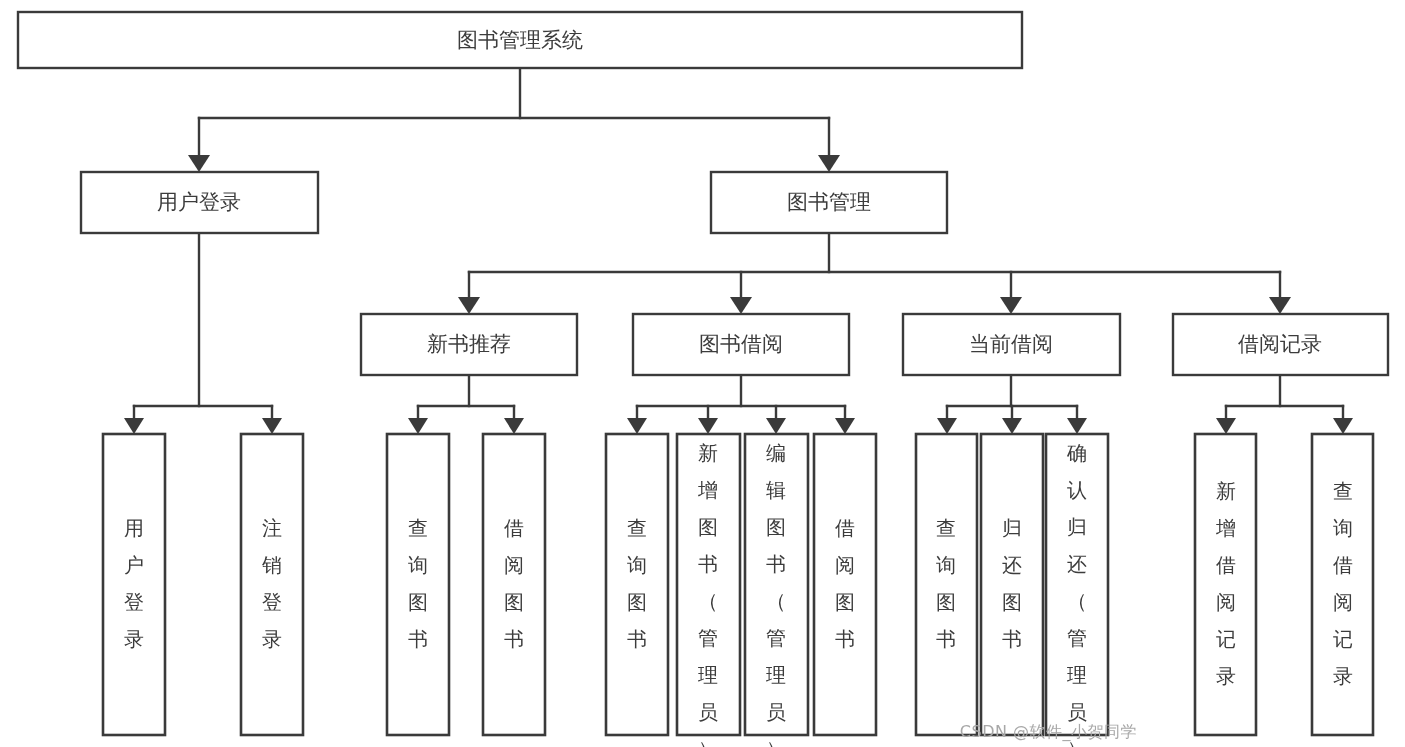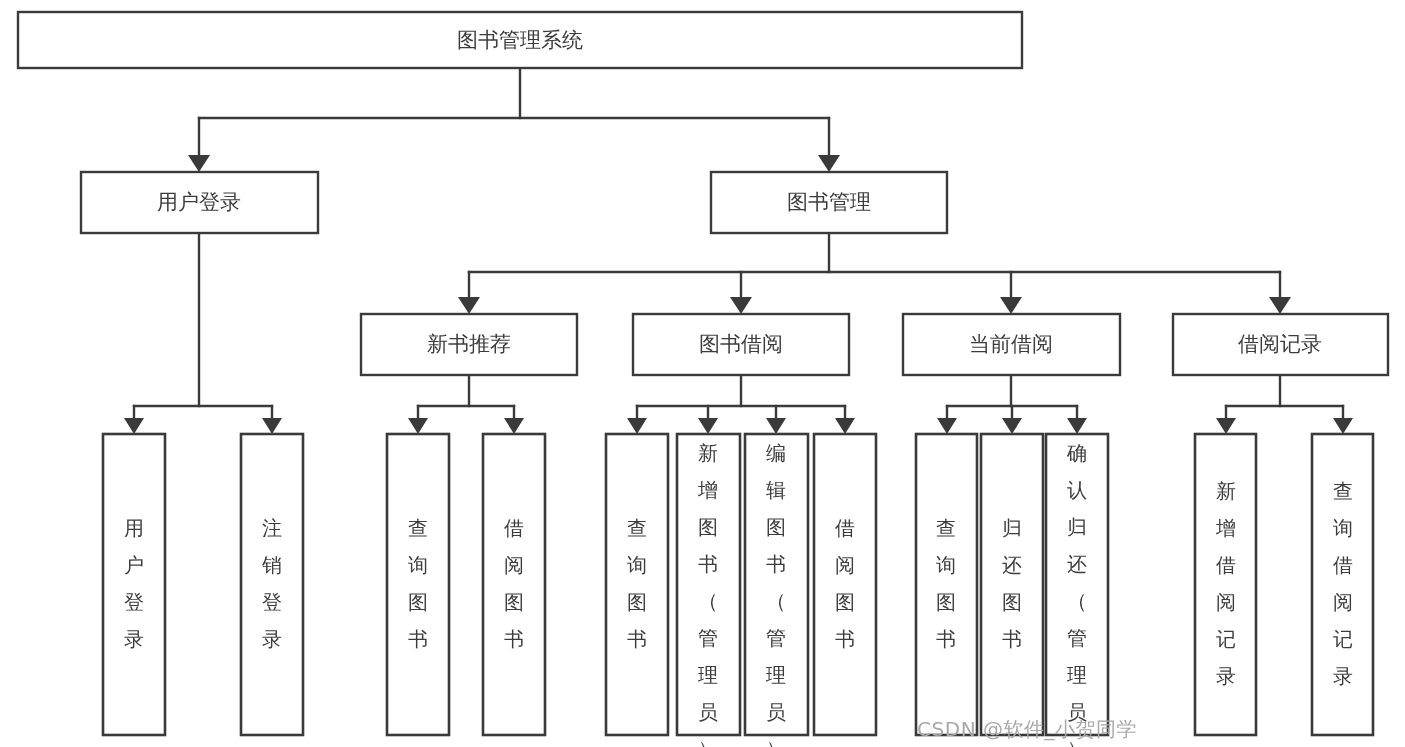--- a/index.html
+++ b/index.html
@@ -54,21 +54,21 @@
     dominant-baseline: middle;
   }
   .node-label.vertical-label {
     font-size: 20px;
   }
   .watermark {
     position: absolute;
     right: 8px;
     bottom: 4px;
     font-family: "DejaVu Sans", "Liberation Sans", sans-serif;
-    font-size: 20px;
+    font-size: 16px;
     color: #a8a8a8;
     letter-spacing: 0.5px;
     white-space: nowrap;
     user-select: none;
   }
 </style>
 </head>
 <body>
 
 <div id="diagram-root">

